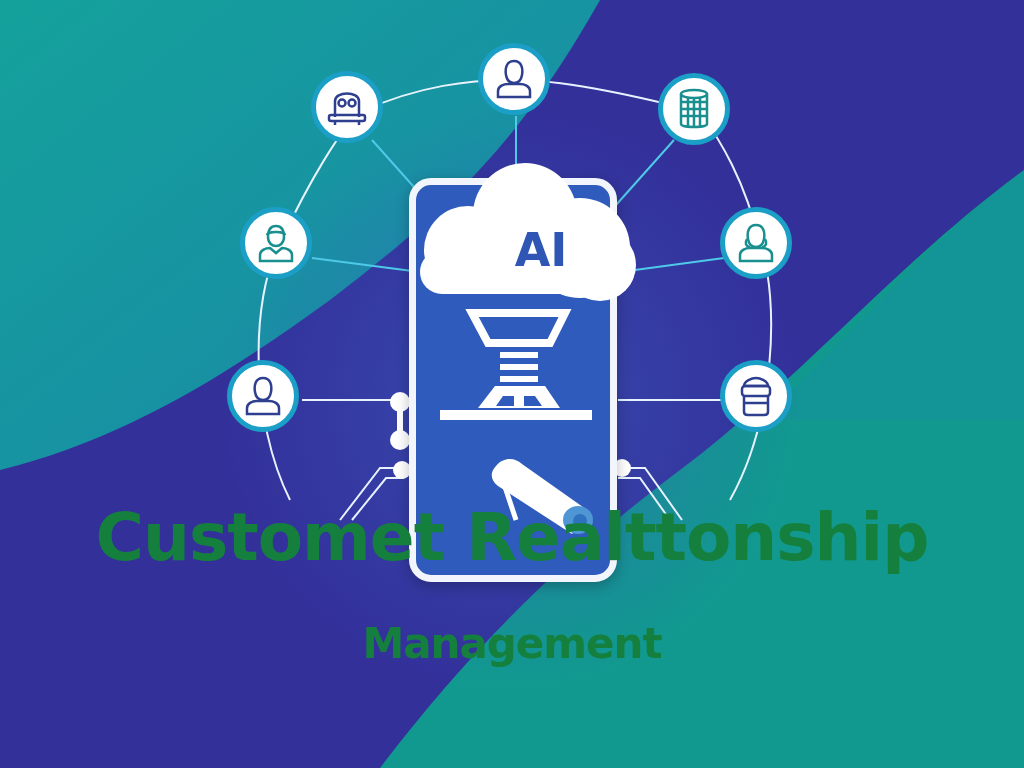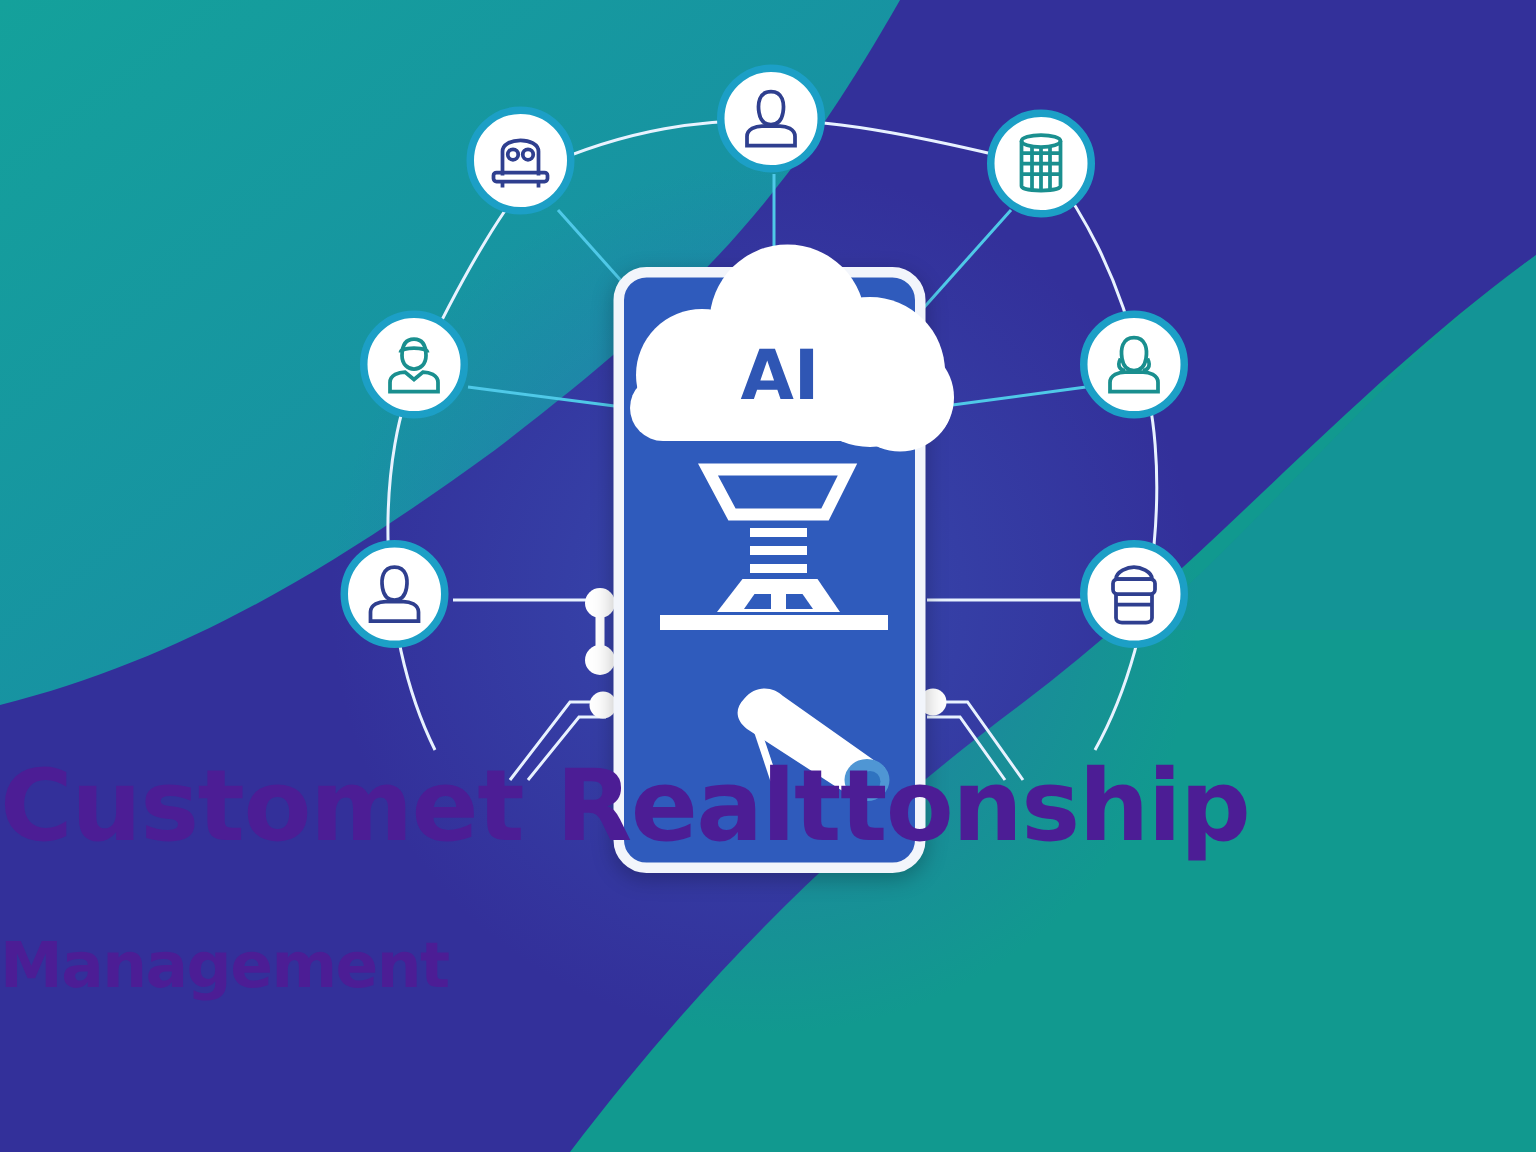--- a/index.html
+++ b/index.html
@@ -1,18 +1,18 @@
 <!DOCTYPE html>
 <html><head>
 <meta charset="utf-8">
 <style>
   html, body { margin:0; padding:0; }
   body { width:1024px; height:768px; overflow:hidden; position:relative; font-family:"DejaVu Sans", sans-serif; }
   .bg { position:absolute; inset:0; }
-  .title { position:absolute; left:0; width:1024px; color:#4c1d95; font-family:"DejaVu Sans", sans-serif; font-weight:bold; letter-spacing:-1px; }
+  .title { position:absolute; left:0; width:1024px; text-align:center; color:#15803d; font-family:"DejaVu Sans", sans-serif; font-weight:bold; letter-spacing:-1px; }
   .title.l1 { top:498px; font-size:66px; line-height:80px; }
   .title.l2 { top:604px; font-size:42px; line-height:80px; }
   .node { position:absolute; width:72px; height:72px; border-radius:50%; background:#fff; border:5px solid #1c9fc6; box-sizing:border-box; display:flex; align-items:center; justify-content:center; }
   .node svg { width:48px; height:48px; }
 </style>
 </head>
 <body>
 
 <svg class="bg" width="1024" height="768" viewBox="0 0 1024 768">
   <defs>
@@ -85,21 +85,21 @@
     <path d="M524,396 L535,396 L542,406 L524,406 Z"></path>
   </g>
   <g>
     <path d="M496,466 C504,456 516,458 522,464 L590,512 L572,534 L498,486 C490,480 490,472 496,466 Z" fill="#fff"></path>
     <line x1="504" y1="484" x2="516" y2="520" stroke="#fff" stroke-width="5"></line>
     <ellipse cx="578" cy="520" rx="15" ry="14" fill="#4f96d4"></ellipse>
     <ellipse cx="580" cy="521" rx="7" ry="7" fill="#2f73c0"></ellipse>
   </g>
 </svg>
 
-<div style="position:absolute; left:470px; top:220px; width:100px; text-align:center; color:#2f56b4; font-weight:bold; font-size:46px; line-height:60px; font-family:'DejaVu Sans', sans-serif;">AI</div>
+<div style="position:absolute; left:491px; top:220px; width:100px; text-align:center; color:#2f56b4; font-weight:bold; font-size:46px; line-height:60px; font-family:'DejaVu Sans', sans-serif;">AI</div>
 
 <div class="node" style="left:311px; top:71px;">
   <svg viewBox="0 0 48 48" fill="none" stroke="#2f3f8f" stroke-width="2.5">
     <path d="M12,34 L12,18 C12,8 36,8 36,18 L36,34"></path>
     <circle cx="19" cy="20" r="3.5"></circle>
       <circle cx="29" cy="20" r="3.5"></circle>
     <rect x="6" y="32" width="36" height="6" rx="2"></rect>
     <line x1="12" y1="38" x2="12" y2="42"></line>
       <line x1="36" y1="38" x2="36" y2="42"></line>
   </svg>

